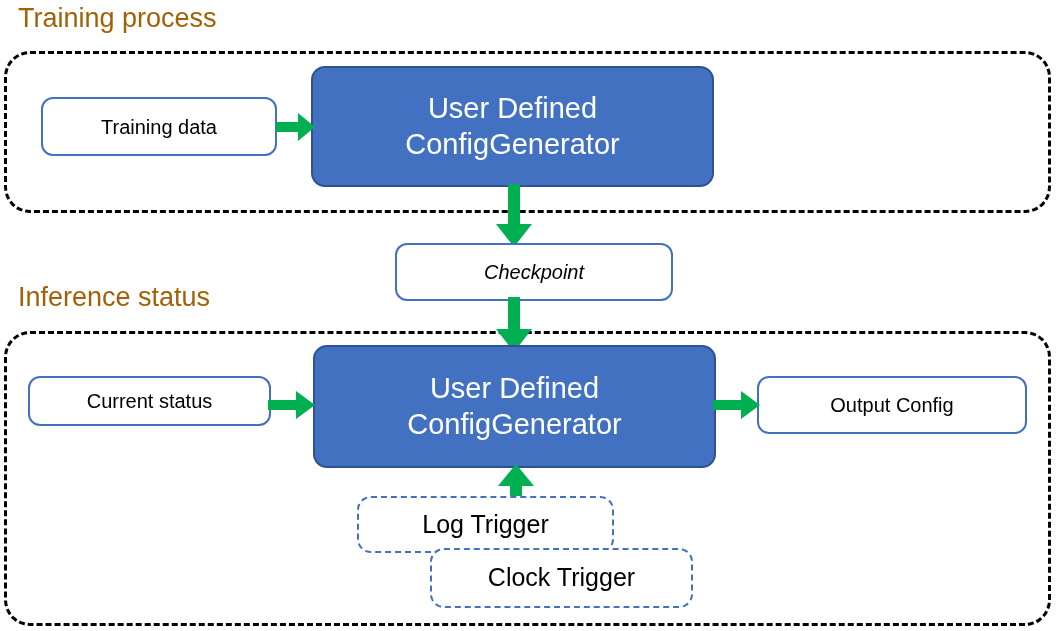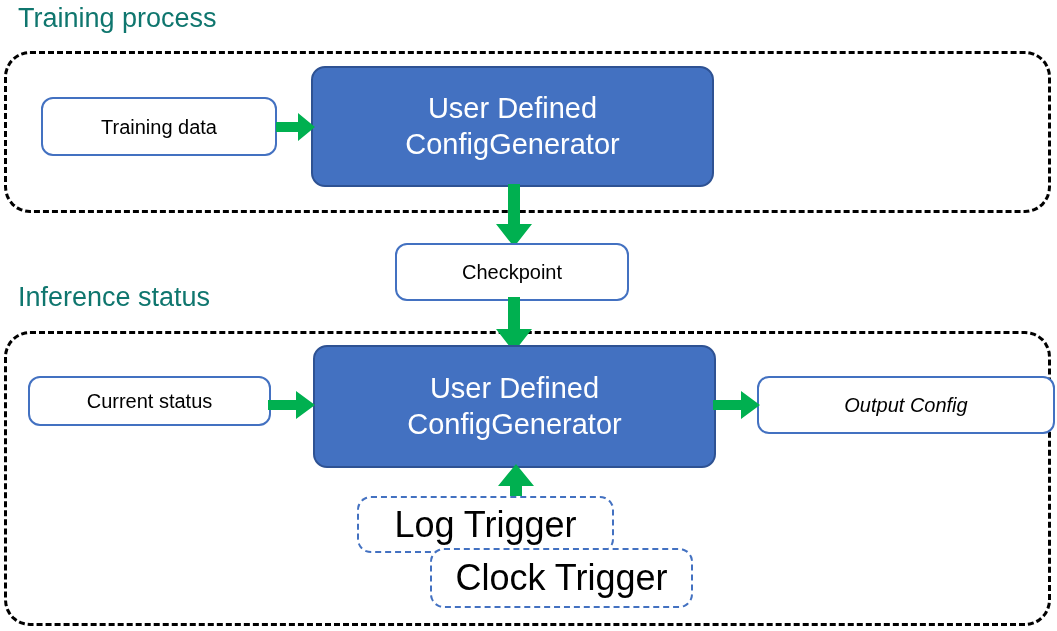--- a/index.html
+++ b/index.html
@@ -18,21 +18,21 @@
     height: 631px;
     background: #ffffff;
     overflow: hidden;
   }
 
   
   .section-caption {
     position: absolute;
     font-size: 27px;
     line-height: 1;
-    color: #0f766e;
+    color: #a16207;
     white-space: nowrap;
     font-family: "Liberation Sans", sans-serif;
   }
   #caption-training { left: 18px; top: 5px; }
   #caption-inference { left: 18px; top: 284px; }
 
   
   .group-box {
     position: absolute;
     box-sizing: border-box;
@@ -54,23 +54,23 @@
     border: 2px solid #4371C1;
     border-radius: 12px;
     color: #000000;
     font-size: 20px;
     line-height: 1.1;
     text-align: center;
     white-space: nowrap;
     font-family: "Liberation Sans", sans-serif;
   }
   #node-training-data { left: 41px;  top: 97px;  width: 236px; height: 59px; }
-  #node-checkpoint    { left: 395px; top: 243px; width: 234px; height: 58px; }
+  #node-checkpoint    { left: 395px; top: 243px; width: 278px; height: 58px; font-style: italic; }
   #node-current-status{ left: 28px;  top: 376px; width: 243px; height: 50px; }
-  #node-output-config { left: 757px; top: 376px; width: 298px; height: 58px; font-style: italic; }
+  #node-output-config { left: 757px; top: 376px; width: 270px; height: 58px; }
 
   
   .process {
     position: absolute;
     box-sizing: border-box;
     display: flex;
     flex-direction: column;
     align-items: center;
     justify-content: center;
     background: #4371C1;
@@ -90,21 +90,21 @@
   .trigger {
     position: absolute;
     box-sizing: border-box;
     display: flex;
     align-items: center;
     justify-content: center;
     background: #ffffff;
     border: 2px dashed #4371C1;
     border-radius: 14px;
     color: #000000;
-    font-size: 36px;
+    font-size: 25px;
     line-height: 1.1;
     text-align: center;
     white-space: nowrap;
     font-family: "Liberation Sans", sans-serif;
   }
   #trigger-log   { left: 357px; top: 496px; width: 257px; height: 57px; z-index: 2; }
   #trigger-clock { left: 430px; top: 548px; width: 263px; height: 60px; z-index: 3; }
 
   
   .arrow {

